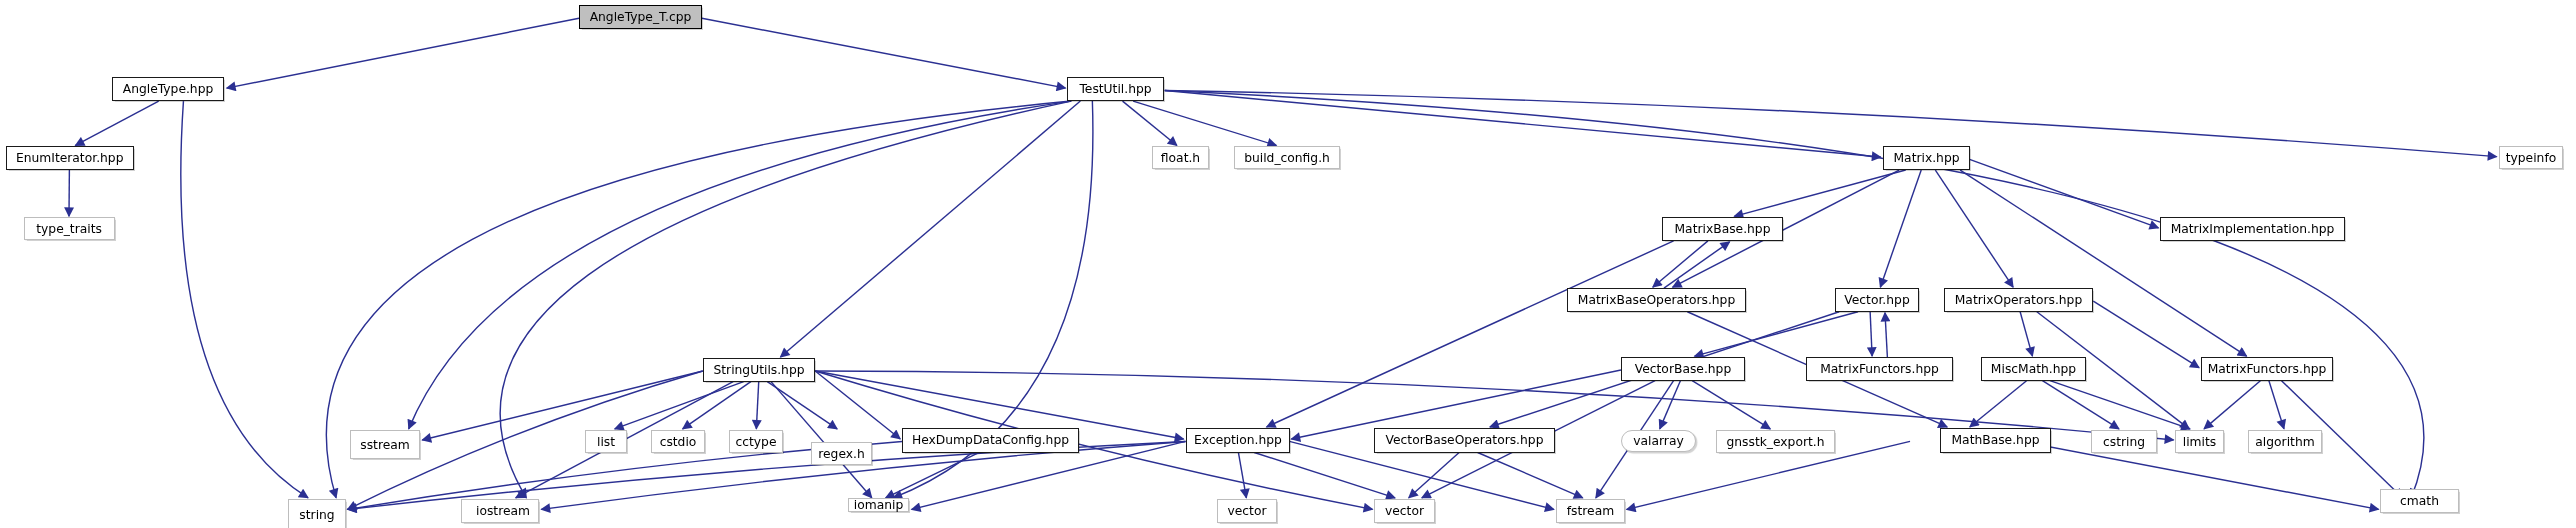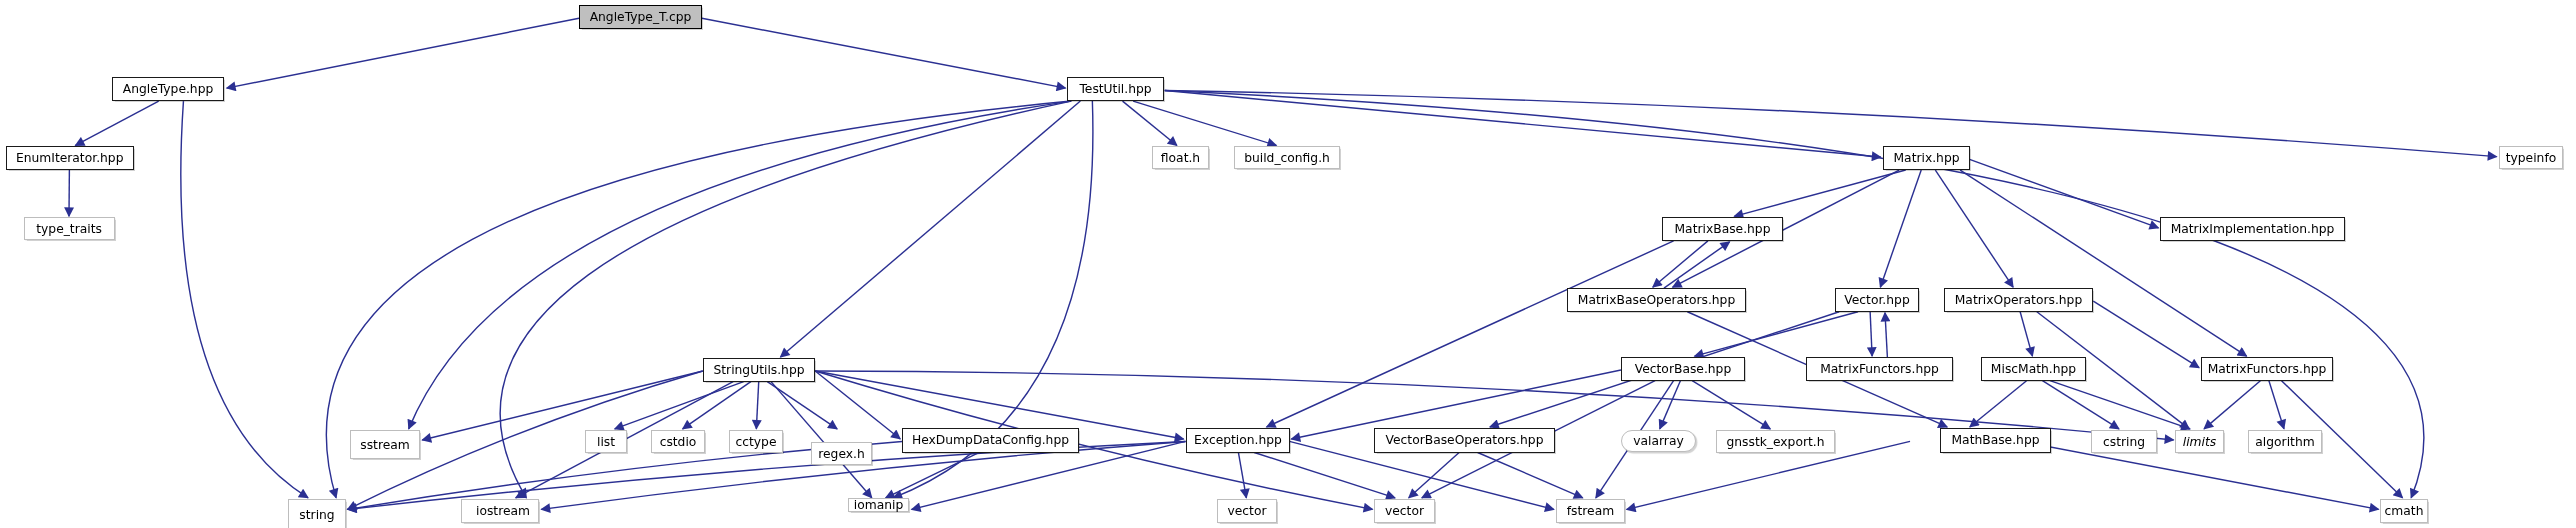--- a/index.html
+++ b/index.html
@@ -117,24 +117,24 @@
       <div class="node system" style="left: 651px; top: 430px; width: 54px; height: 23px;">cstdio</div>
       <div class="node system" style="left: 729px; top: 430px; width: 54px; height: 23px;">cctype</div>
       <div class="node system" style="left: 811px; top: 430px; width: 61px; height: 23px; margin-top: 12px;">regex.h</div>
       <div class="node project" style="left: 902px; top: 428px; width: 177px; height: 24.6px;">HexDumpDataConfig.hpp</div>
       <div class="node project" style="left: 1186px; top: 428px; width: 104px; height: 24.6px;">Exception.hpp</div>
       <div class="node project" style="left: 1374px; top: 428px; width: 181px; height: 24.6px;">VectorBaseOperators.hpp</div>
       <div class="node system" style="left: 1621px; top: 430px; width: 75px; height: 22px; border-radius: 11px;">valarray</div>
       <div class="node system" style="left: 1716px; top: 430px; width: 119px; height: 23px;">gnsstk_export.h</div>
       <div class="node project" style="left: 1910px; top: 428px; width: 111px; height: 24.6px; margin-left: 30px;">MathBase.hpp</div>
       <div class="node system" style="left: 2091px; top: 430px; width: 66px; height: 23px;">cstring</div>
-      <div class="node system" style="left: 2175px; top: 430px; width: 49px; height: 23px; font-style: italic;">limits</div>
+      <div class="node system" style="left: 2175px; top: 430px; width: 49px; height: 23px;">limits</div>
       <div class="node system" style="left: 2248px; top: 430px; width: 74px; height: 23px;">algorithm</div>
       <div class="node system" style="left: 288px; top: 499px; width: 58px; height: 31px;">string</div>
       <div class="node system" style="left: 461px; top: 499px; width: 78px; height: 23.6px; padding-left: 6px;">iostream</div>
       <div class="node system" style="left: 848px; top: 498px; width: 61px; height: 14px;">iomanip</div>
       <div class="node system" style="left: 1217px; top: 499px; width: 60px; height: 23.6px;">vector</div>
       <div class="node system" style="left: 1374px; top: 499px; width: 61px; height: 23.6px;">vector</div>
       <div class="node system" style="left: 1556px; top: 499px; width: 69px; height: 23.6px;">fstream</div>
-      <div class="node system" style="left: 2380px; top: 499px; width: 48px; height: 23.6px;">cmath</div>
+      <div class="node system" style="left: 2380px; top: 489px; width: 79px; height: 23.6px;">cmath</div>
     </div>
 </div>
 
 
 </body></html>

